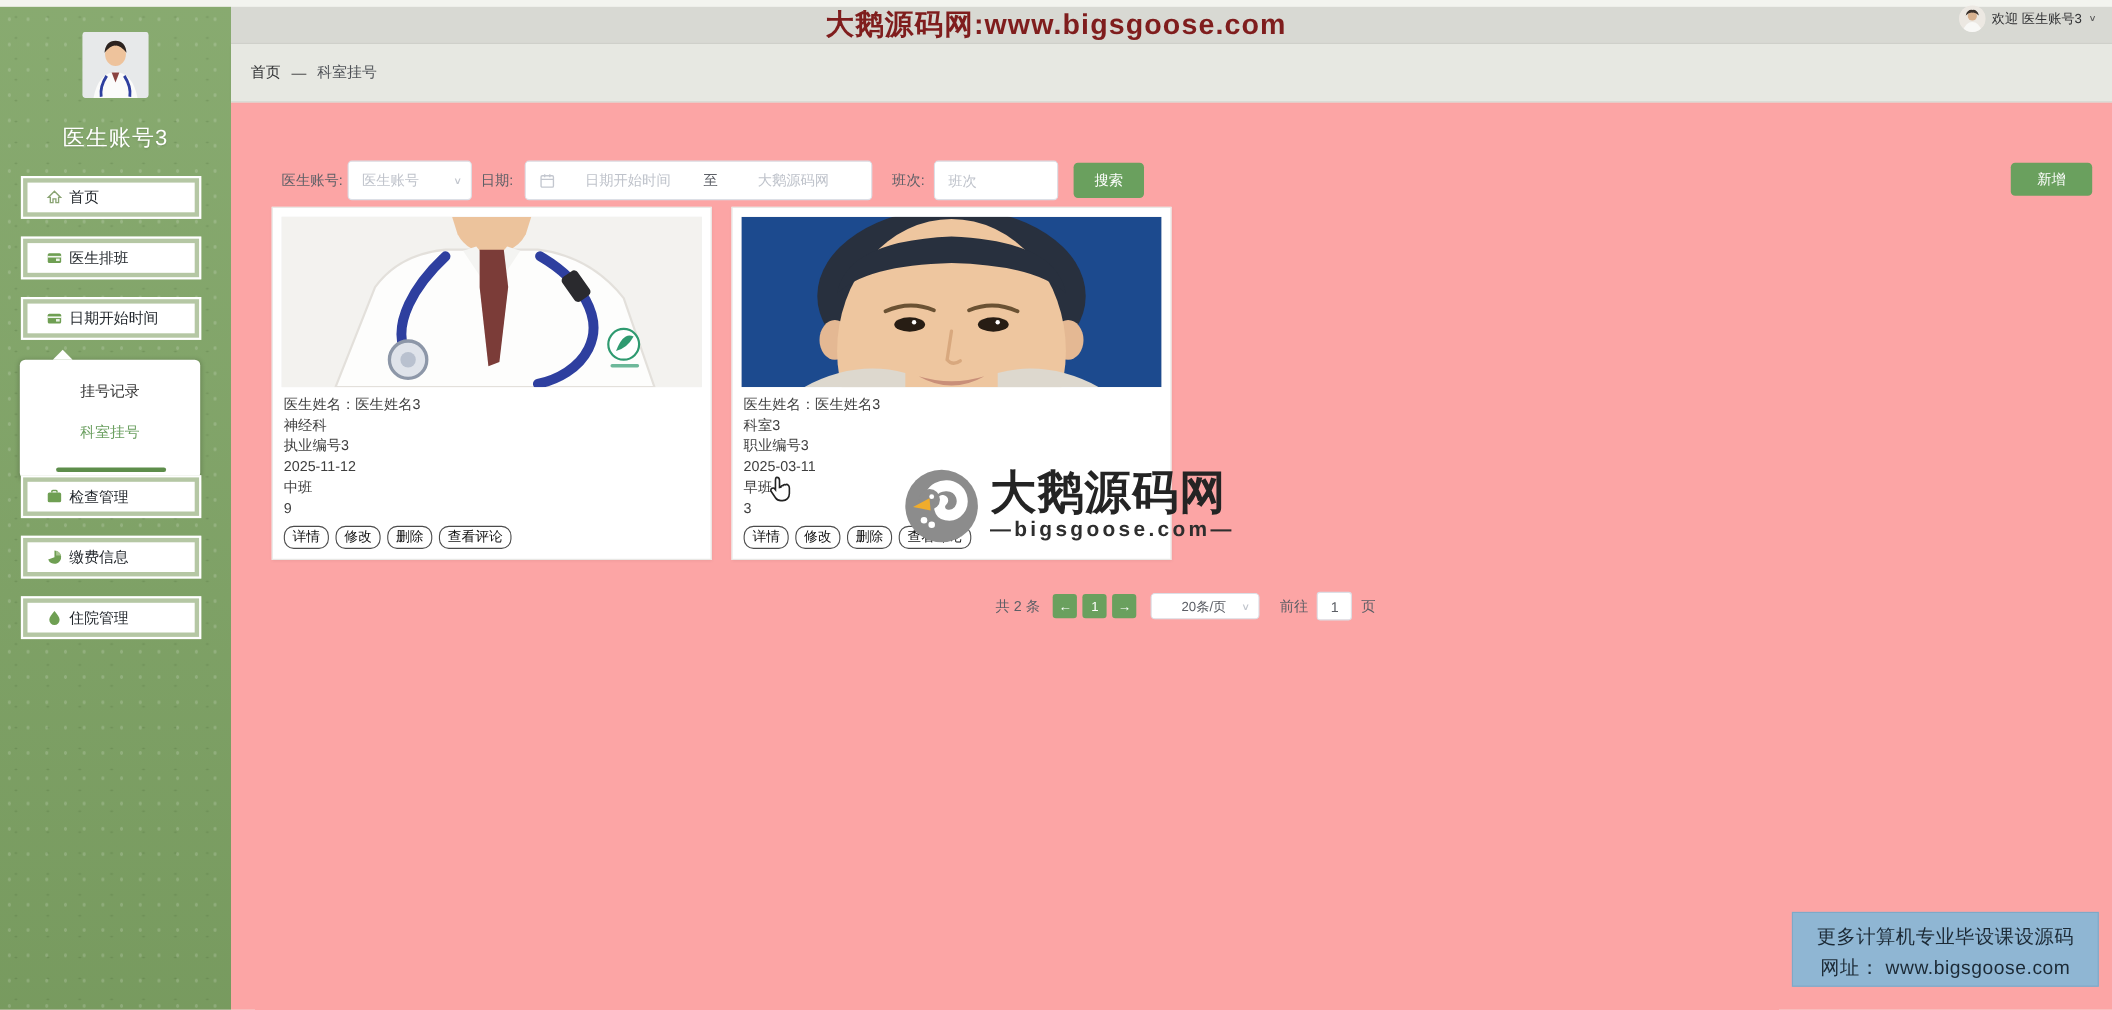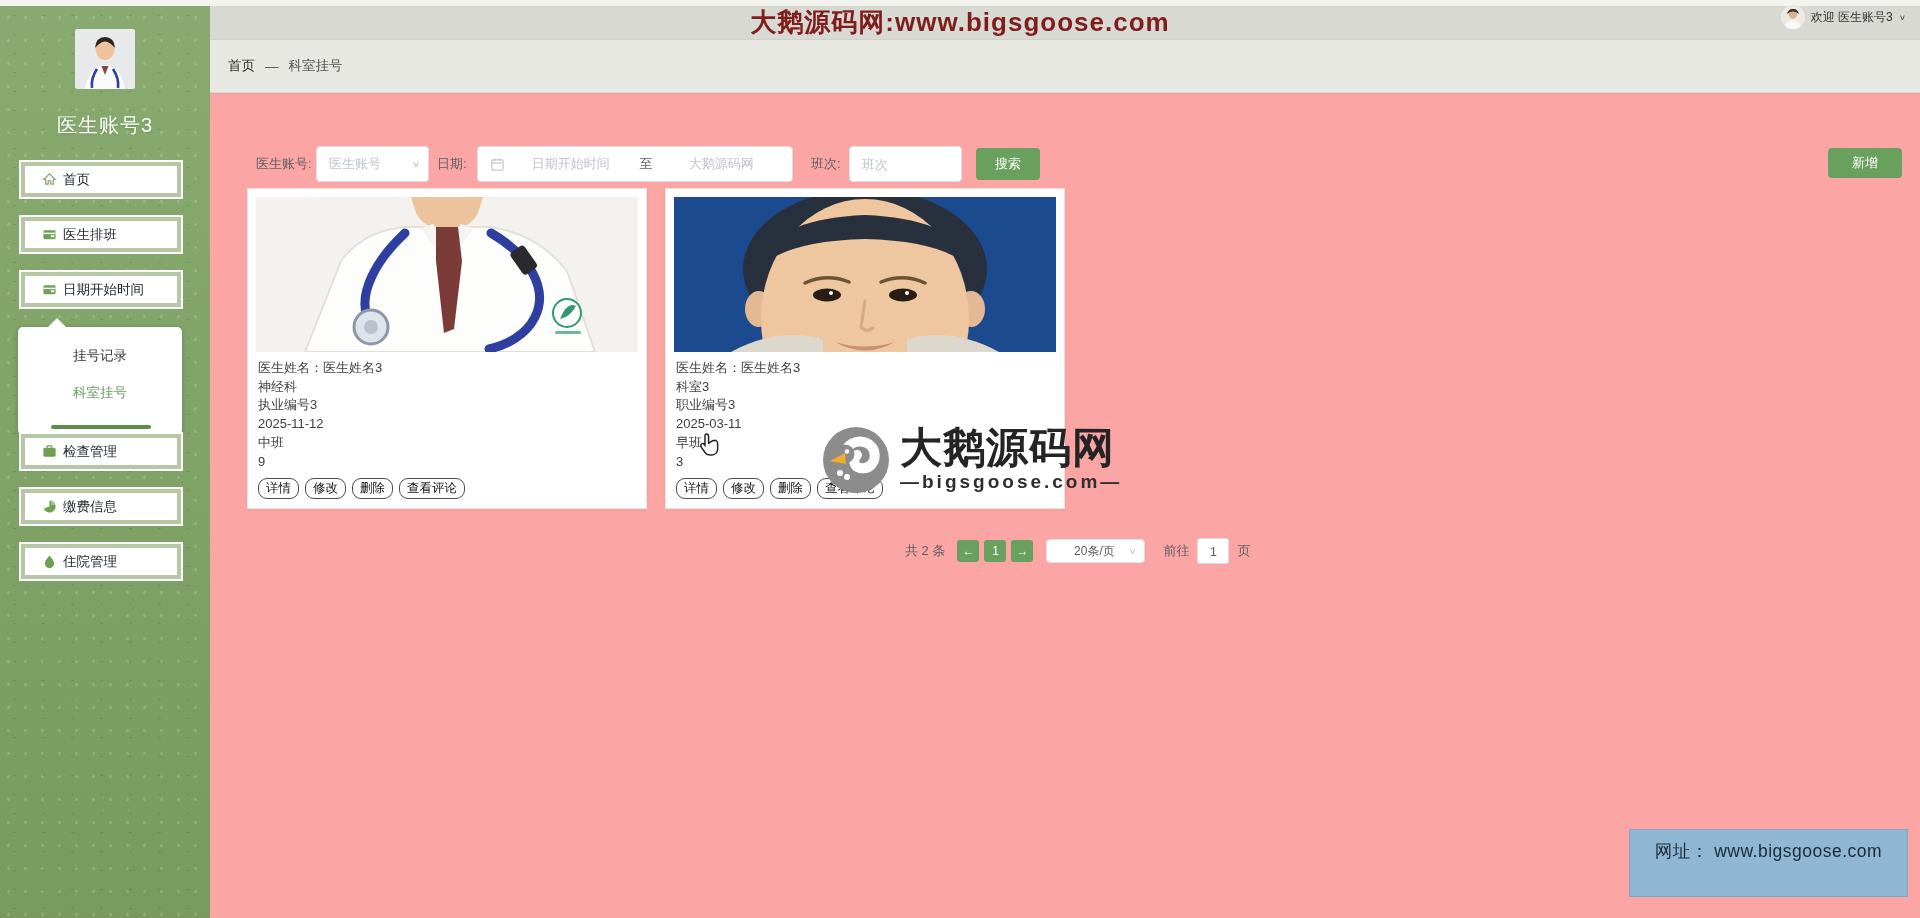--- a/index.html
+++ b/index.html
@@ -421,16 +421,17 @@
       <div class="wm-title">大鹅源码网</div>
       <div class="wm-sub">—bigsgoose.com—</div>
     </div>
   </div>
 
   <svg class="cursor" viewBox="0 0 24 28">
     <path d="M9 2 C10.6 2 11.6 3 11.6 5 V12 L13 11.6 C13 10.6 14 10 15 10.2 C15.4 9.4 16.6 9 17.6 9.4 C18.2 8.8 19.4 8.8 20.2 9.6 C21 10.2 21.4 11 21.4 12.4 V18 C21.4 22 18.6 25 14.6 25 H13 C10.6 25 8.8 24 7.6 22.2 L3.4 16 C2.6 14.8 3 13.4 4.2 12.8 C5.2 12.3 6.4 12.6 7 13.4 L7.6 14.2 V5 C7.6 3 8.4 2 9 2 Z" fill="#ffffff" stroke="#222222" stroke-width="1.6"></path>
   </svg>
 
   <div class="footer-banner">
+    <div>更多计算机专业毕设课设源码</div>
     <div>网址： www.bigsgoose.com</div>
   </div>
 
 </div>
 
 </body></html>

